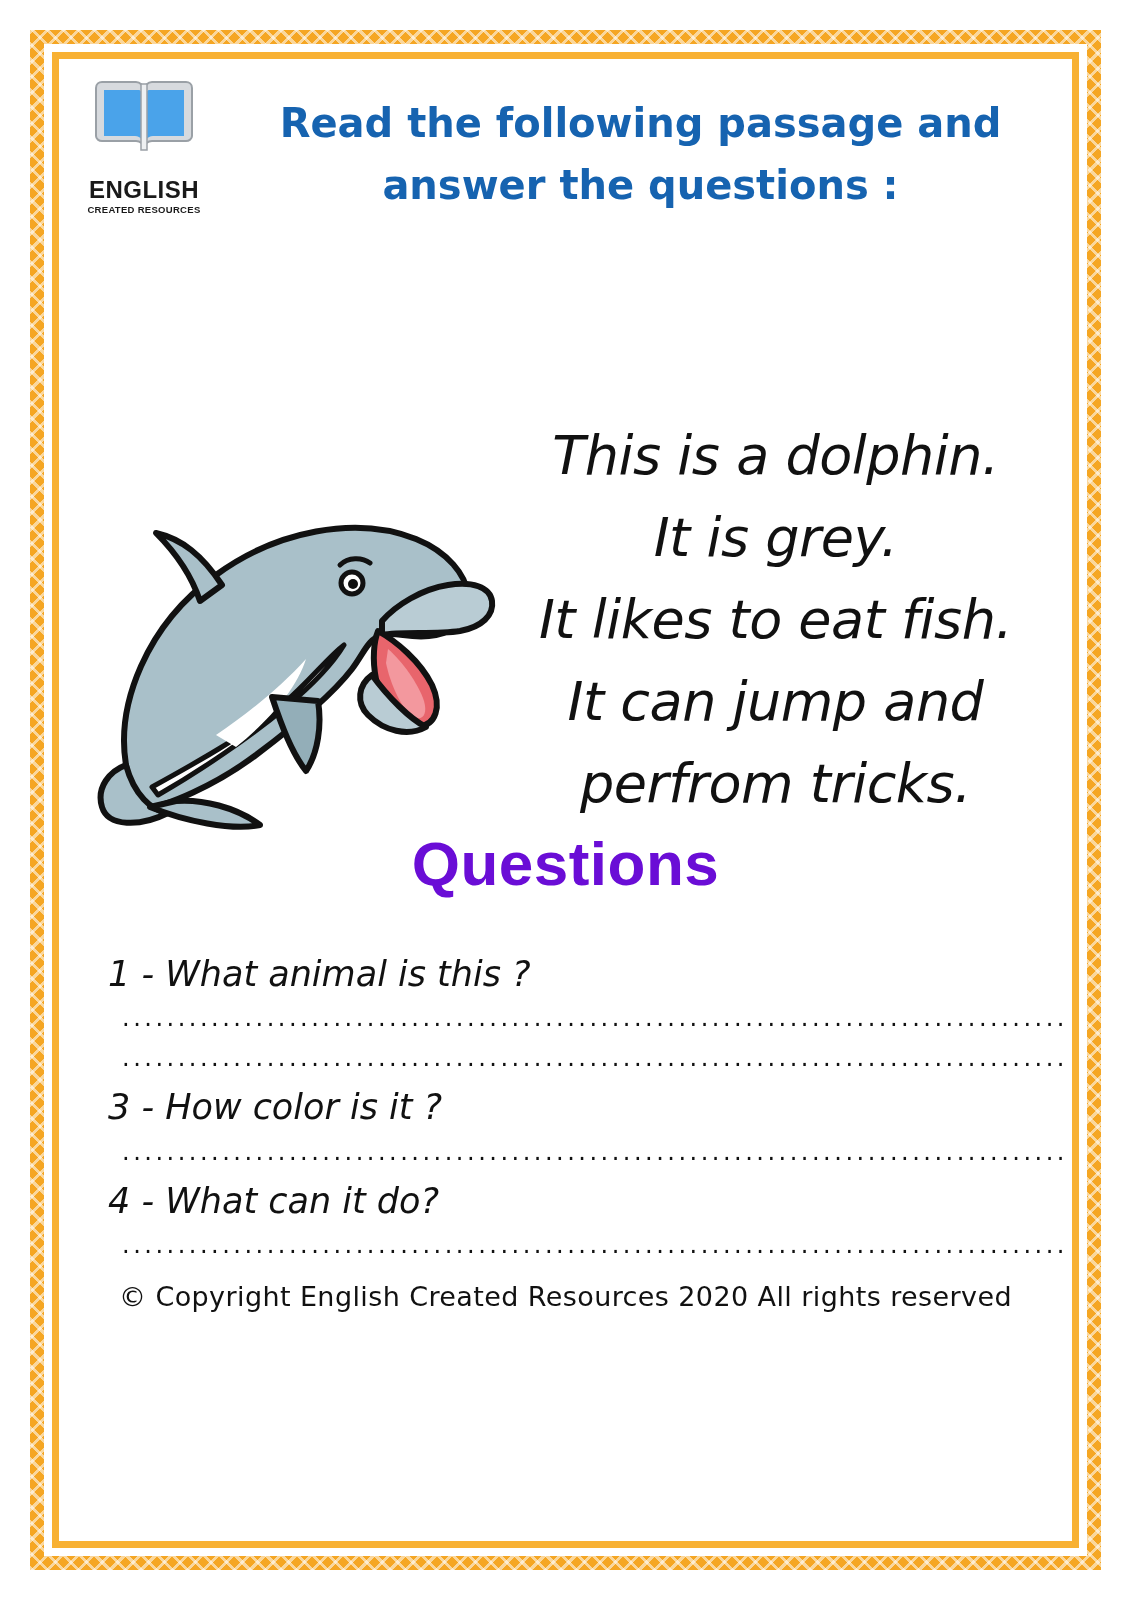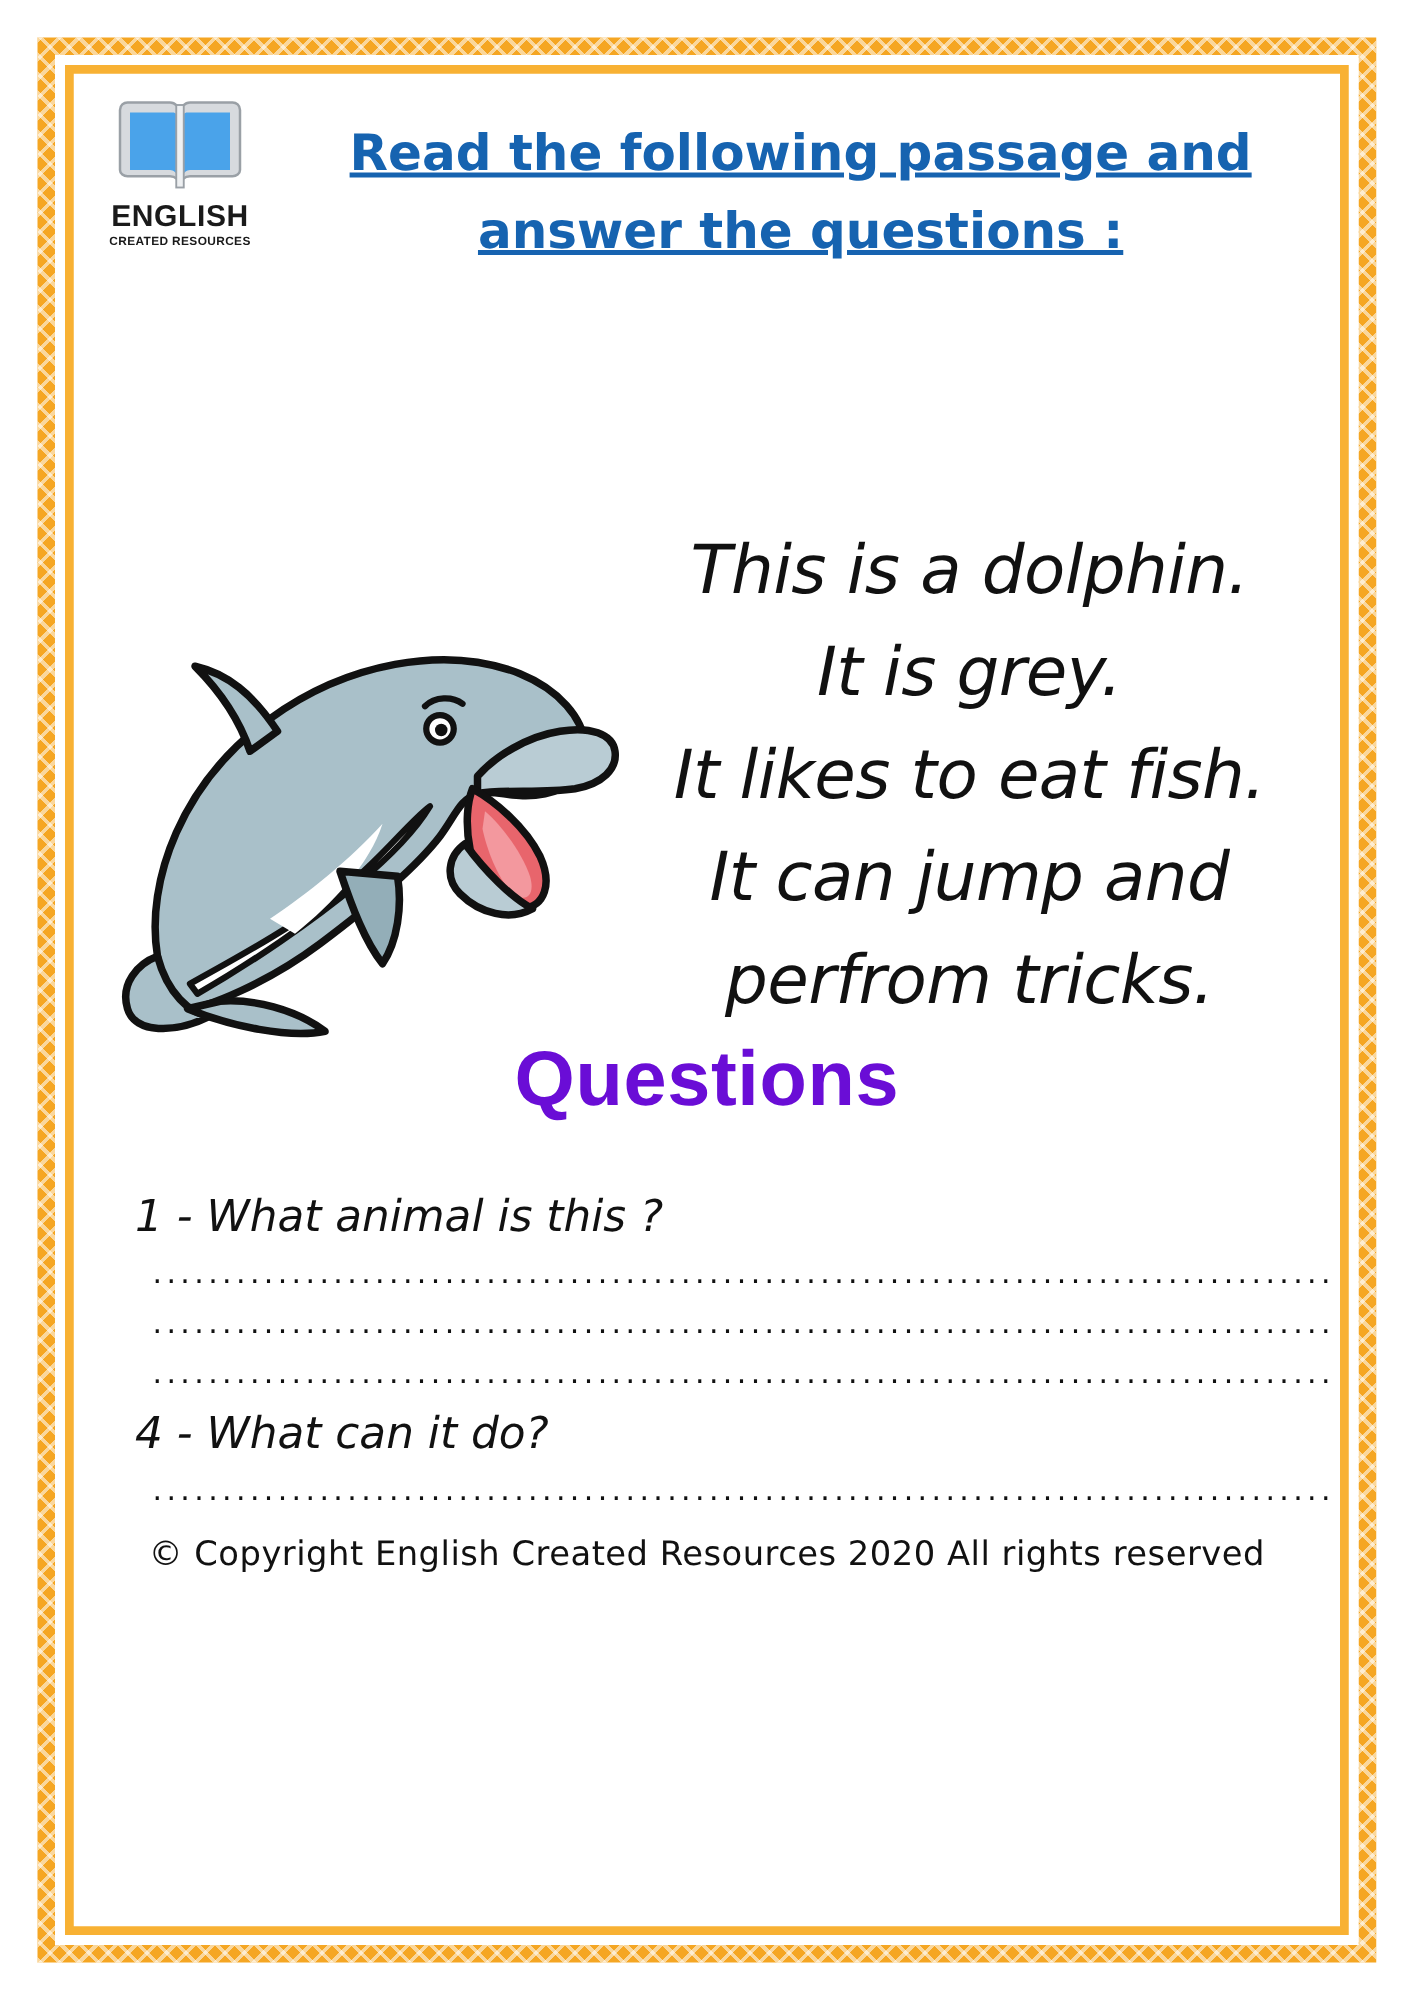--- a/index.html
+++ b/index.html
@@ -81,42 +81,41 @@
     height: 78px;
     margin: 0 auto;
     position: relative;
   }
   .logo-name {
     font-family: "Liberation Sans", sans-serif;
     font-weight: bold;
     font-size: 24px;
     color: #1a1a1a;
     letter-spacing: 0.5px;
-    margin-top: 4px;
+    margin-top: 20px;
   }
   .logo-sub {
     font-family: "Liberation Sans", sans-serif;
     font-weight: bold;
     font-size: 9.5px;
     color: #1a1a1a;
     letter-spacing: 0.3px;
     margin-top: 0;
   }
   .title {
     position: absolute;
     left: 150px;
     right: 0;
     top: 28px;
     text-align: center;
     color: #1663b0;
     font-family: "DejaVu Sans", sans-serif;
     font-weight: bold;
     font-size: 40px;
     line-height: 1.55;
-    text-decoration: underline;
   }
 
   
   .passage-block {
     position: relative;
     height: 520px;
     margin-top: 6px;
   }
   .dolphin {
     position: absolute;
@@ -268,20 +267,21 @@
       <div class="q-item">
         <div class="q-text">1 - What animal is this ?</div>
         <div class="answer-line">..............................................................................................................</div>
       </div>
 
       <div class="q-item">
         <div class="answer-line">..............................................................................................................</div>
       </div>
 
       <div class="q-item">
+        <div class="q-text">3 - How color is it ?</div>
         <div class="answer-line">..............................................................................................................</div>
       </div>
 
       <div class="q-item">
         <div class="q-text">4 - What can it do?</div>
         <div class="answer-line">..............................................................................................................</div>
       </div>
 
     </div>
 

